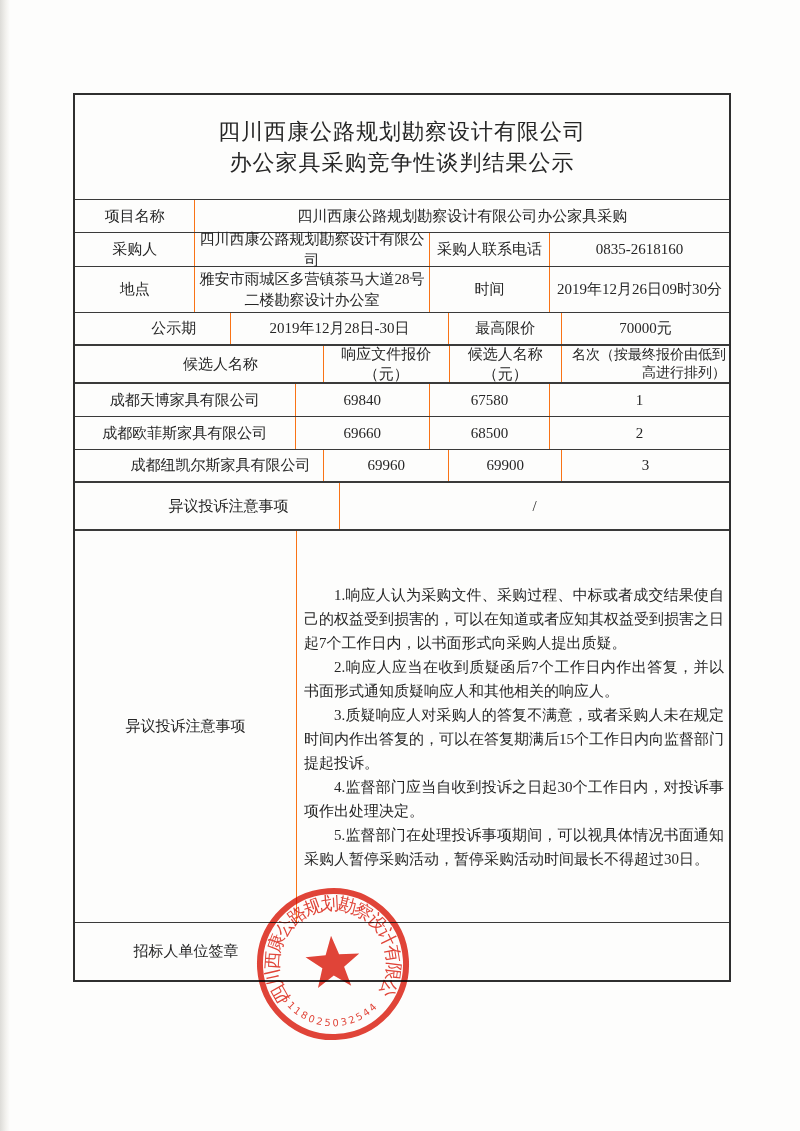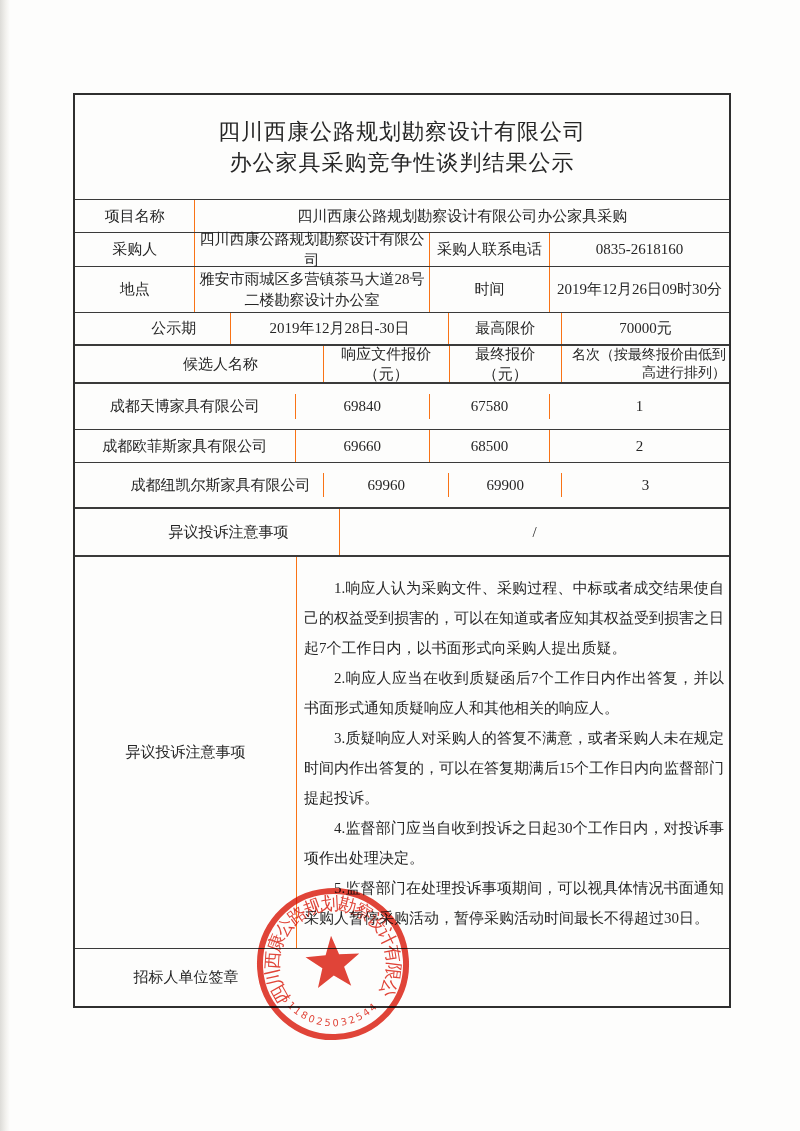--- a/index.html
+++ b/index.html
@@ -29,26 +29,26 @@
   }
   .c.nr { border-right:none; }
   
   .w121{width:121px;} .w236{width:236px;} .w180{width:180px;}
   .w135{width:135px;} .w222{width:222px;} .w537{width:537px;}
   .w436{width:436px;} .grow{flex:1;}
   
   .r-title { height:105px; align-items:center; justify-content:center; }
   .title-block { width:100%; text-align:center; font-size:22px; line-height:31px; letter-spacing:1px; }
   .r33{height:33px;} .r34{height:34px;} .r46{height:46px;} .r38{height:38px;}
-  .r31{height:46px;align-items:center;} .r48{height:48px;} .r392{height:392px;} .r57{height:57px;}
+  .r31{height:33px;} .r48{height:48px;} .r392{height:392px;} .r57{height:57px;}
   .rank-head { font-size:14px; text-align:right; line-height:1.3; padding:2px 3px; align-items:center; }
   .rank-head .inner { width:100%; }
   .two-line { line-height:1.4; }
   .objection-cell { align-items:center; padding:6px 5px 6px 7px; }
-  .objection-text { width:100%; font-size:15px; line-height:30px; text-align:justify; }
+  .objection-text { width:100%; font-size:15px; line-height:24px; text-align:justify; }
   .objection-text p { margin:0; text-indent:2em; }
   .sig-row { align-items:center; }
   .sig-label { width:222px; text-align:center; font-size:15px; }
   
   .stamp {
     position:absolute; left:224px; top:855px; width:218px; height:218px;
     mix-blend-mode:multiply; opacity:0.93; pointer-events:none;
     transform:rotate(-4deg);
   }
 </style>
@@ -93,21 +93,21 @@
   <div class="row r33 thickb">
     <div class="c w121">公示期</div>
     <div class="c w236">2019年12月28日-30日</div>
     <div class="c w121">最高限价</div>
     <div class="c w180 nr">70000元</div>
   </div>
 
   <div class="row r38 thickb">
     <div class="c w222">候选人名称</div>
     <div class="c w135">响应文件报价（元）</div>
-    <div class="c w121">最终报价（元）</div>
+    <div class="c w121">候选人名称（元）</div>
     <div class="c w180 nr rank-head">
       <div class="inner">名次（按最终报价由低到高进行排列）</div>
     </div>
   </div>
 
   <div class="row r31">
     <div class="c w222">成都天博家具有限公司</div>
     <div class="c w135">69840</div>
     <div class="c w121">67580</div>
     <div class="c w180 nr">1</div>

